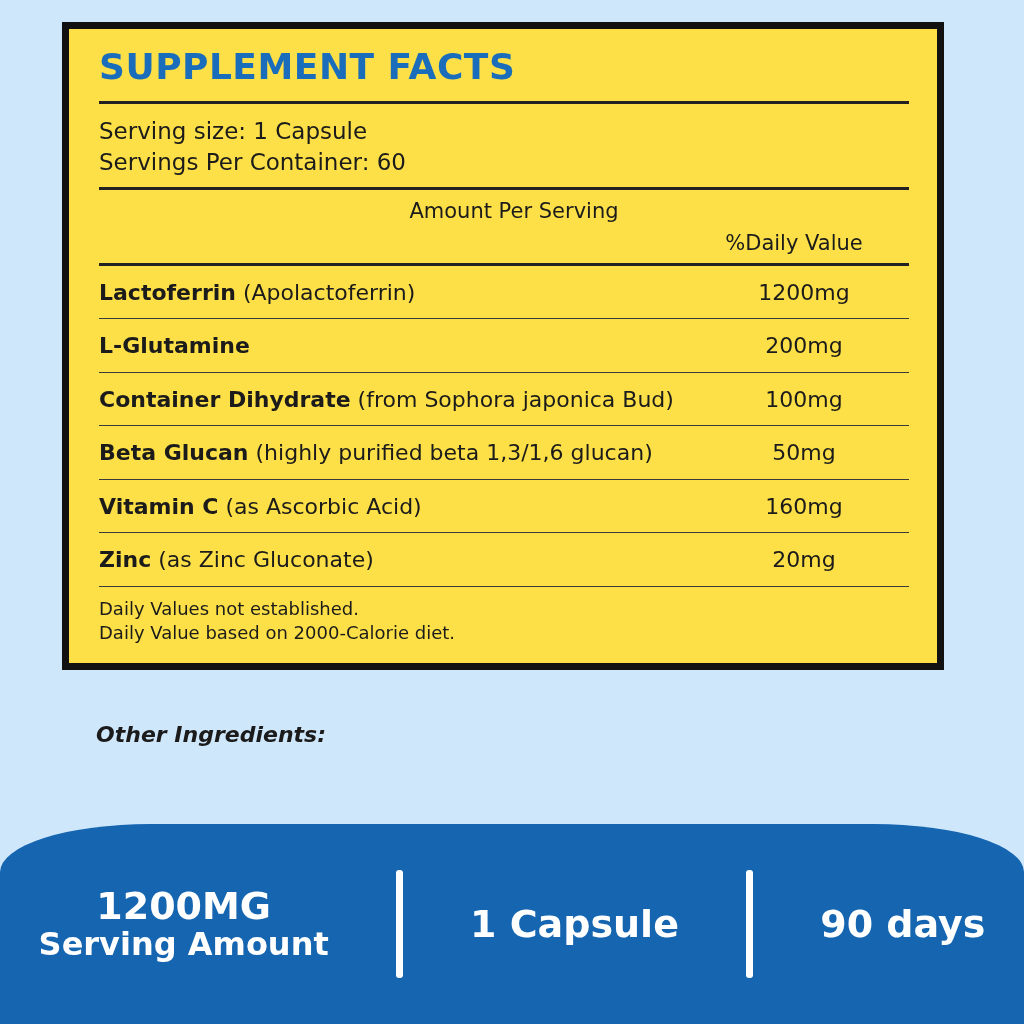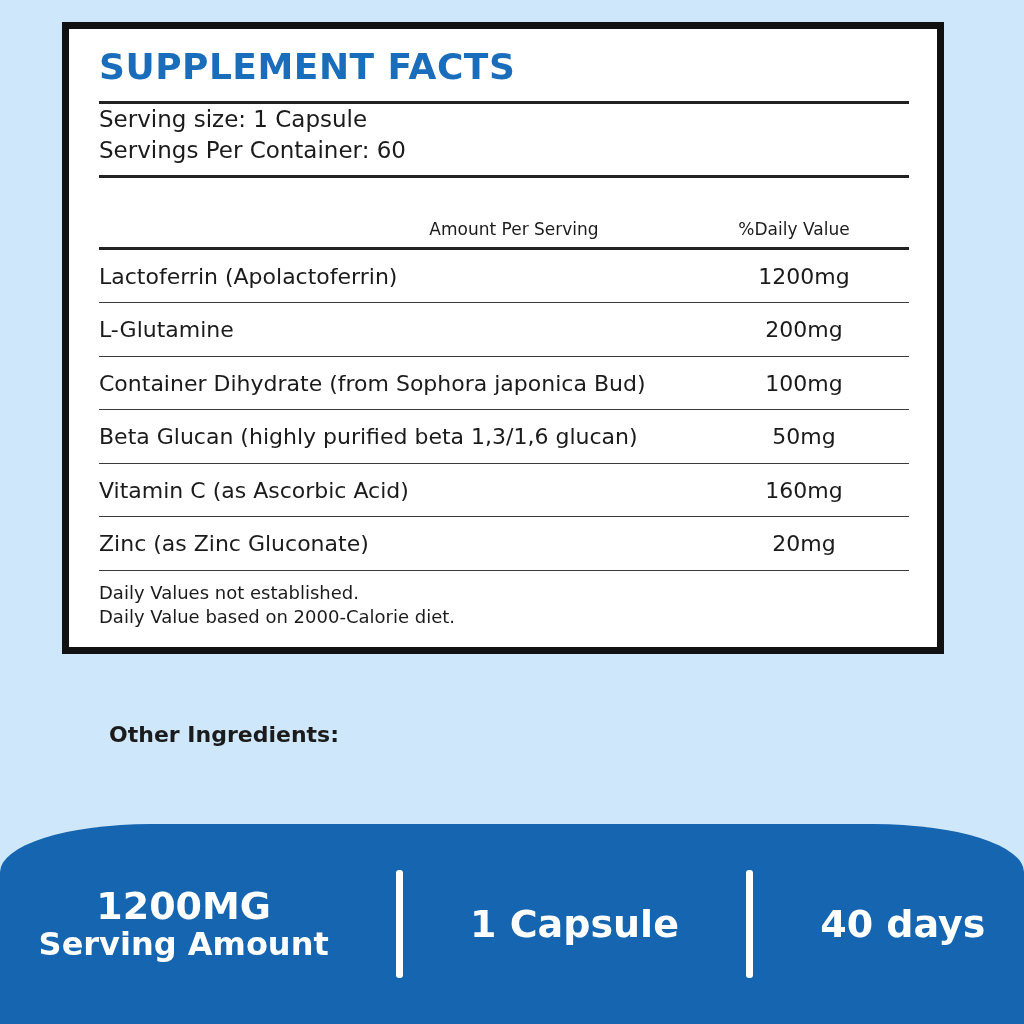--- a/index.html
+++ b/index.html
@@ -15,21 +15,21 @@
     position: relative;
   }
 
   
   .panel {
     position: absolute;
     left: 62px;
     top: 22px;
     width: 882px;
     box-sizing: border-box;
-    background: #ffffff;
+    background: #fde047;
     border: 7px solid #111111;
   }
 
   .panel-inner {
     padding: 18px 28px 14px 30px;
   }
 
   .facts-title {
     color: #1a6dbb;
     font-size: 36px;
@@ -40,32 +40,32 @@
   }
 
   .rule-thick {
     border-top: 3px solid #222;
   }
   .rule-thin {
     border-top: 1.5px solid #3a3a3a;
   }
 
   .serving-block {
-    padding: 0 0 9px 0;
+    padding: 12px 0 9px 0;
     font-size: 23px;
     color: #1b1b1b;
     line-height: 1.35;
   }
 
   .col-head {
     display: flex;
-    align-items: flex-end;
+    align-items: flex-start;
     justify-content: flex-end;
     padding: 9px 0 8px 0;
-    font-size: 17px;
+    font-size: 21px;
     color: #1b1b1b;
   }
   .col-head .amount {
     width: 330px;
     text-align: center;
   }
   .col-head .dv {
     width: 230px;
     text-align: center;
     margin-top: 32px;
@@ -77,45 +77,46 @@
     padding: 13px 0 12px 0;
     font-size: 22px;
     color: #1b1b1b;
   }
   .row .ing {
     flex: 1 1 auto;
     padding-right: 10px;
     line-height: 1.25;
   }
   .row .ing b {
-    font-weight: normal;
+    font-weight: bold;
   }
   .row .amt {
     flex: 0 0 auto;
     width: 210px;
     text-align: center;
     white-space: nowrap;
   }
 
   .footnotes {
     padding: 10px 0 4px 0;
     font-size: 18px;
     color: #1b1b1b;
     line-height: 1.35;
   }
 
   
   .other {
     position: absolute;
-    left: 109px;
+    left: 96px;
     top: 720px;
     width: 860px;
     font-size: 22px;
     color: #1b1b1b;
     line-height: 1.4;
+    font-style: italic;
   }
   .other .oi-title {
     font-weight: bold;
   }
 
   
   .banner {
     position: absolute;
     left: 0;
     bottom: 0;
@@ -246,16 +247,16 @@
     <div class="banner-cell">
       <span class="big">1200MG</span>
       <span class="small">Serving Amount</span>
     </div>
     <div class="divider"></div>
     <div class="banner-cell">
       <span class="big">1 Capsule</span>
     </div>
     <div class="divider"></div>
     <div class="banner-cell">
-      <span class="big">40 days</span>
+      <span class="big">90 days</span>
     </div>
   </div>
 </div>
 
 </body></html>

